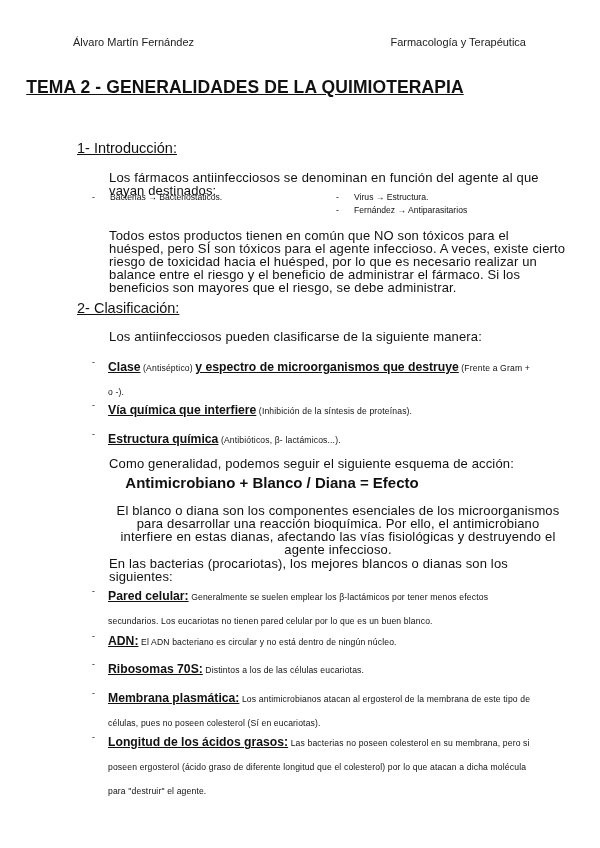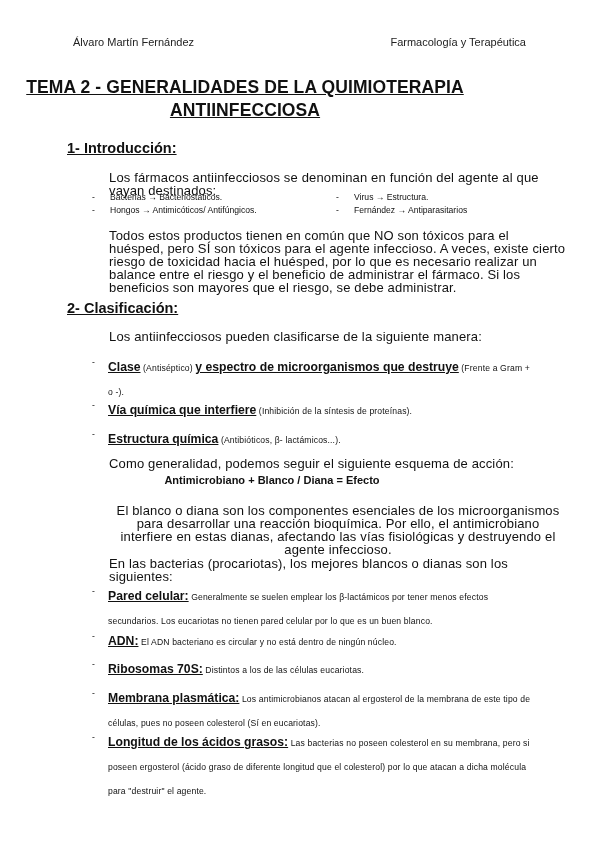--- a/index.html
+++ b/index.html
@@ -11,53 +11,51 @@
   .abs { position: absolute; }
   .hdr { font-size: 11px; color: #222; top: 36px; }
   .hdr-left { left: 73px; }
   .hdr-right { right: 74px; }
   .title {
     left: 0; width: 490px; text-align: center;
     font-weight: bold; font-size: 17.5px; line-height: 23px;
     text-decoration: underline; top: 76px; letter-spacing: 0.1px;
   }
   .h2 {
-    left: 67px; font-weight: bold; font-size: 14.5px; text-decoration: underline;
+    left: 77px; font-weight: normal; font-size: 14.5px; text-decoration: underline;
   }
   .p {
     left: 73px; width: 458px; font-size: 13px; line-height: 13.1px; color: #111;
     letter-spacing: 0.15px;
     margin-left: 36px;
   }
   .bul { font-size: 8.6px; line-height: 12.5px; }
   .dash { position: absolute; font-size: 8.6px; }
   .big { font-weight: bold; font-size: 12.2px; text-decoration: underline; }
   .small { font-size: 8.6px; letter-spacing: 0.15px; }
   .item { left: 92px; width: 440px; }
   .item .dash { left: 0; }
   .item .body { margin-left: 16px; line-height: 22px; }
-  .formula { left: 0; width: 544px; text-align: center; font-weight: bold; font-size: 11px; top: 474px; }
+  .formula { left: 0; width: 544px; text-align: center; font-weight: bold; font-size: 15px; top: 474px; }
 </style>
 </head>
 <body>
 
 <div class="abs hdr hdr-left">Álvaro Martín Fernández</div>
 <div class="abs hdr hdr-right">Farmacología y Terapéutica</div>
 
 <div class="abs title">
   <div>TEMA 2 - GENERALIDADES DE LA QUIMIOTERAPIA</div>
-  <div>ANTIINFECCIOSA</div>
 </div>
 
 <div class="abs h2" style="top:140px;">1- Introducción:</div>
 <div class="abs p" style="top:171px;">Los fármacos antiinfecciosos se denominan en función del agente al que vayan destinados:</div>
 
 <div class="abs bul" style="left:92px; top:191px;">
   <div><span style="display:inline-block;width:18px;">-</span><span>Bacterias → Bacteriostáticos.</span></div>
-  <div><span style="display:inline-block;width:18px;">-</span><span>Hongos → Antimicóticos/ Antifúngicos.</span></div>
 </div>
 <div class="abs bul" style="left:336px; top:191px;">
   <div><span style="display:inline-block;width:18px;">-</span><span>Virus → Estructura.</span></div>
   <div><span style="display:inline-block;width:18px;">-</span><span>Fernández → Antiparasitarios</span></div>
 </div>
 
 <div class="abs p" style="top:229px;">Todos estos productos tienen en común que NO son tóxicos para el huésped, pero SÍ son tóxicos para el agente infeccioso. A veces, existe cierto riesgo de toxicidad hacia el huésped, por lo que es necesario realizar un balance entre el riesgo y el beneficio de administrar el fármaco. Si los beneficios son mayores que el riesgo, se debe administrar.</div>
 
 <div class="abs h2" style="top:300px;">2- Clasificación:</div>
 <div class="abs p" style="top:330px;">Los antiinfecciosos pueden clasificarse de la siguiente manera:</div>

